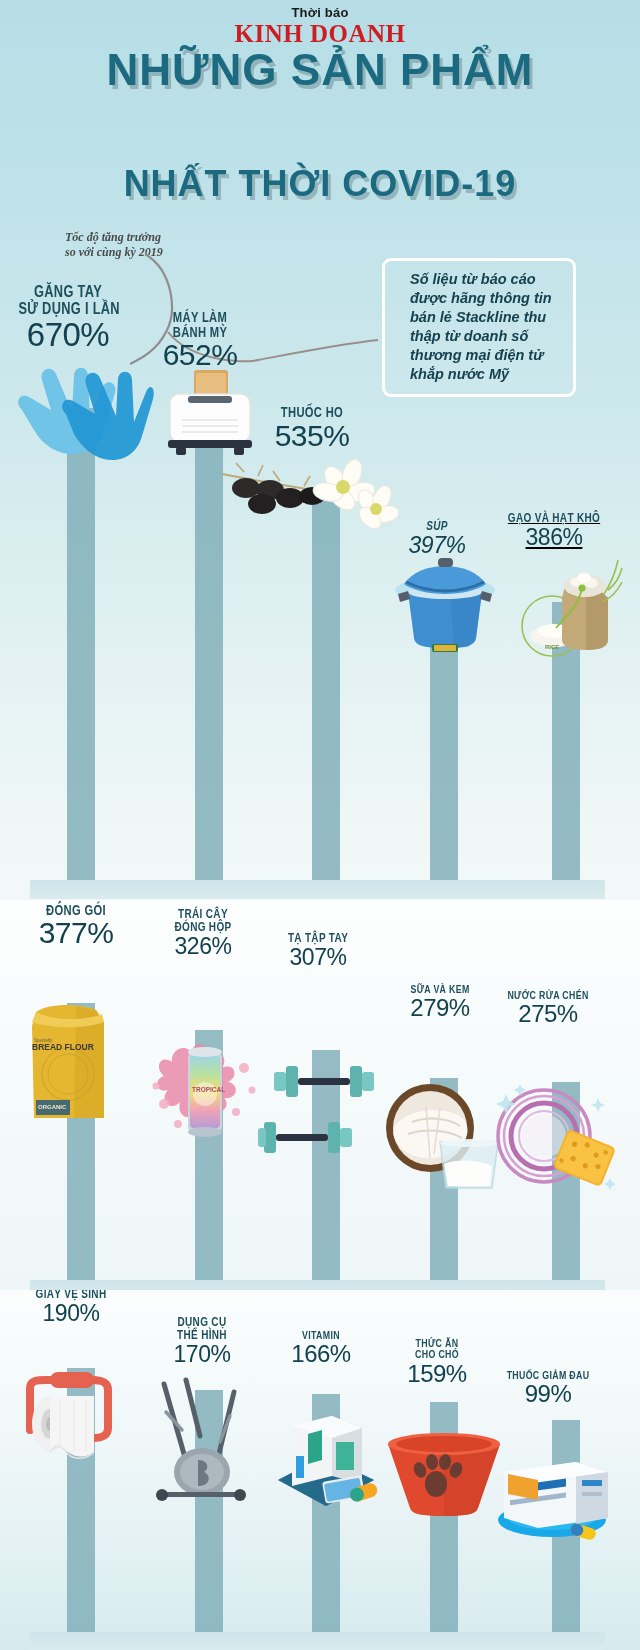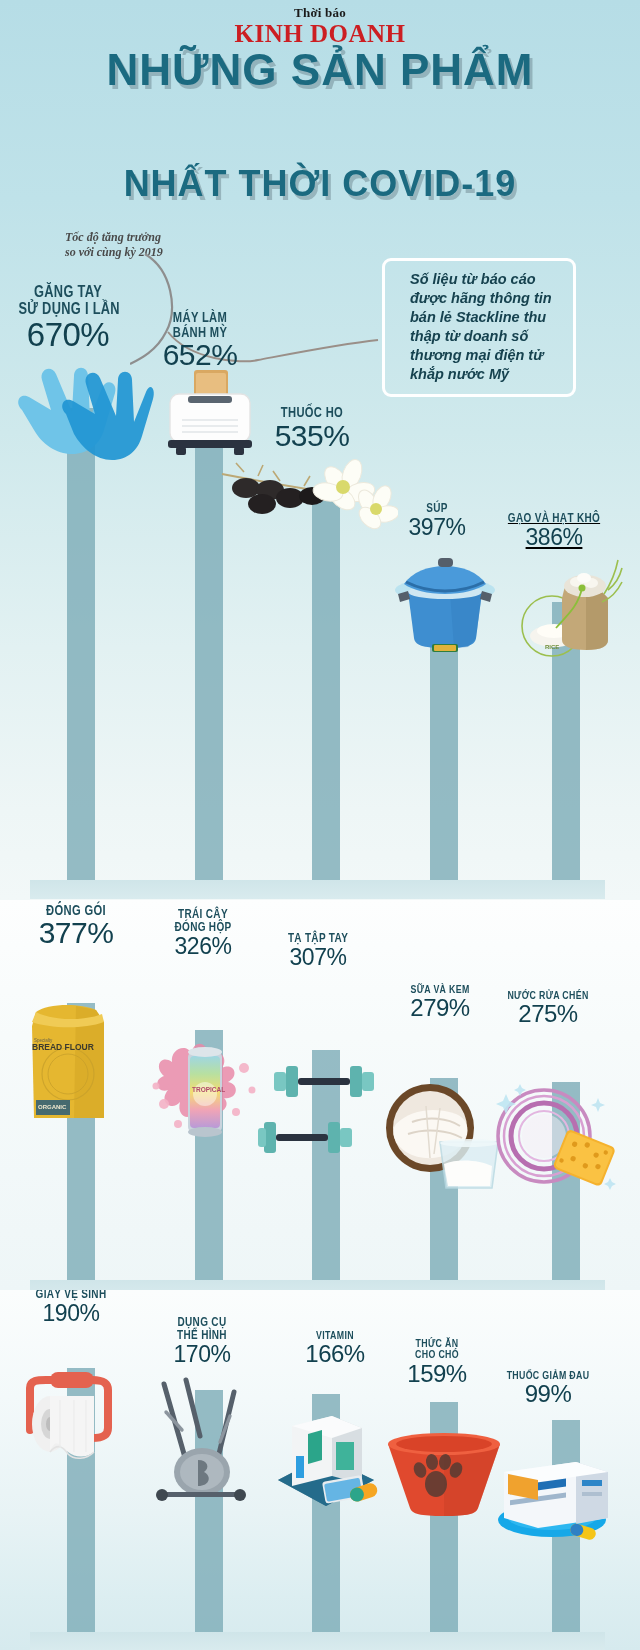--- a/index.html
+++ b/index.html
@@ -11,21 +11,21 @@
   #page{position:relative;width:640px;height:1650px;overflow:hidden;}
 
   
   .sect{position:absolute;left:0;width:640px;overflow:hidden;}
   #sect1{top:0;height:900px;background:linear-gradient(180deg,#b6dde6 0%,#bfe2e9 22%,#cfe9ec 48%,#e2f1f2 72%,#eef6f6 90%,#f2f8f8 100%);}
   #sect2{top:900px;height:390px;background:linear-gradient(180deg,#fdfefe 0%,#f7fbfb 35%,#f2f8f9 70%,#eef6f7 100%);}
   #sect3{top:1290px;height:360px;background:linear-gradient(180deg,#fbfdfd 0%,#f3f9fa 30%,#e8f3f5 62%,#dceef1 85%,#d6eaee 100%);}
 
   
   .masthead{position:absolute;left:0;width:640px;text-align:center;top:6px;}
-  .mast-1{font-family:Liberation Serif, serif;font-weight:bold;font-size:13px;color:#1a1a1a;letter-spacing:.2px;line-height:14px;}
+  .mast-1{font-family:Liberation Sans, sans-serif;font-weight:bold;font-size:13px;color:#1a1a1a;letter-spacing:.2px;line-height:14px;}
   .mast-2{font-family:"Liberation Serif",serif;font-weight:bold;font-size:25px;color:#cc1e22;letter-spacing:.5px;line-height:27px;}
 
   .title{position:absolute;left:0;width:640px;text-align:center;color:#1b6a80;
          font-family:"Liberation Sans",sans-serif;font-weight:bold;line-height:1;
          text-shadow:3px 4px 0 rgba(70,90,100,.33);}
   .t1{top:48px;font-size:44px;letter-spacing:1px;}
   .t2{top:90px;font-size:62px;letter-spacing:1px;}
   .t3{top:166px;font-size:36px;letter-spacing:1px;}
 
   .note{position:absolute;left:65px;top:230px;width:190px;
@@ -198,21 +198,21 @@
       <div class="nm">MÁY LÀM</div>
       <div class="nm">BÁNH MỲ</div>
       <div class="pc">652%</div>
     </div>
 
     <div class="lbl sz-lg" style="left:252px;top:405px;width:120px;">
       <div class="nm">THUỐC HO</div>
       <div class="pc">535%</div>
     </div>
 
-    <div class="lbl sz-md" style="left:382px;top:502px;width:110px;">
+    <div class="lbl sz-md" style="left:382px;top:520px;width:110px;font-style:italic;">
       <div class="nm">SÚP</div>
       <div class="pc">397%</div>
     </div>
 
     <div class="lbl sz-md" style="left:484px;top:512px;width:140px;text-decoration:underline;">
       <div class="nm">GẠO VÀ HẠT KHÔ</div>
       <div class="pc">386%</div>
     </div>
   </div>
 
@@ -465,21 +465,21 @@
       <div class="nm">GIẤY VỆ SINH</div>
       <div class="pc">190%</div>
     </div>
 
     <div class="lbl sz-md" style="left:142px;top:26px;width:120px;">
       <div class="nm">DỤNG CỤ</div>
       <div class="nm">THỂ HÌNH</div>
       <div class="pc">170%</div>
     </div>
 
-    <div class="lbl sz-sm" style="left:280px;top:40px;width:110px;">
+    <div class="lbl sz-sm" style="left:266px;top:40px;width:110px;">
       <div class="nm">VITAMIN</div>
       <div class="pc">166%</div>
     </div>
 
     <div class="lbl sz-sm" style="left:378px;top:48px;width:118px;">
       <div class="nm">THỨC ĂN</div>
       <div class="nm">CHO CHÓ</div>
       <div class="pc">159%</div>
     </div>
 

